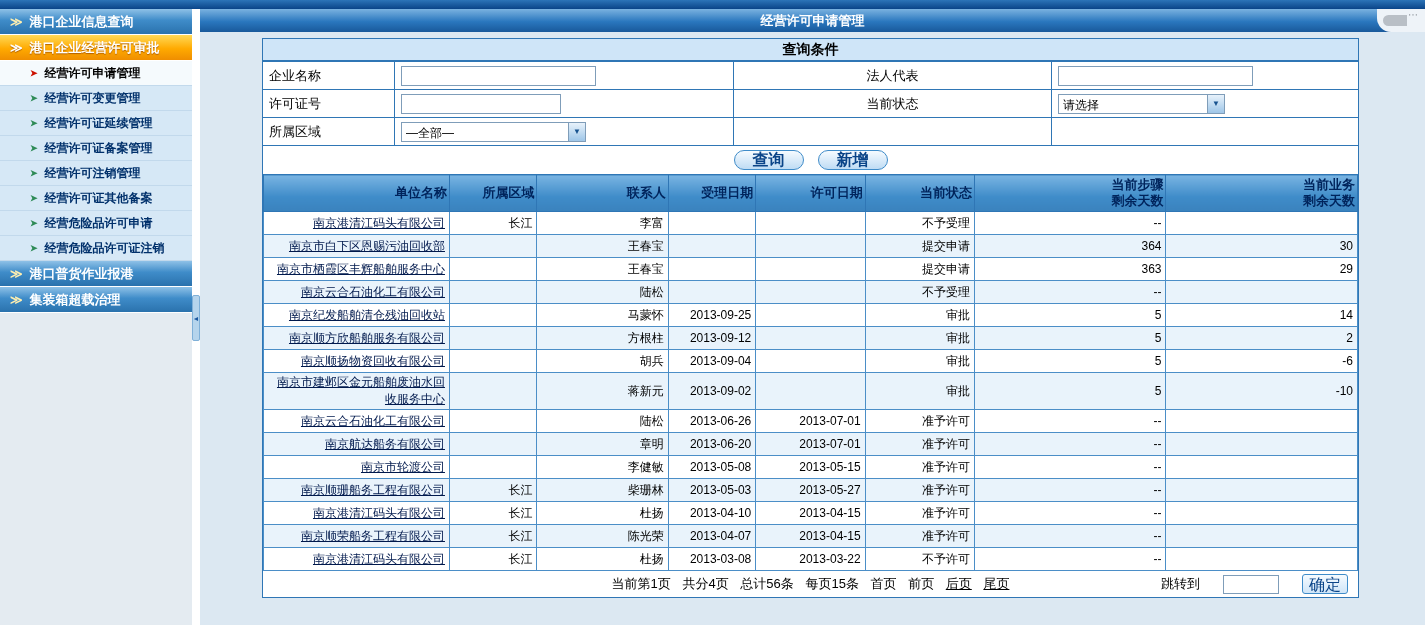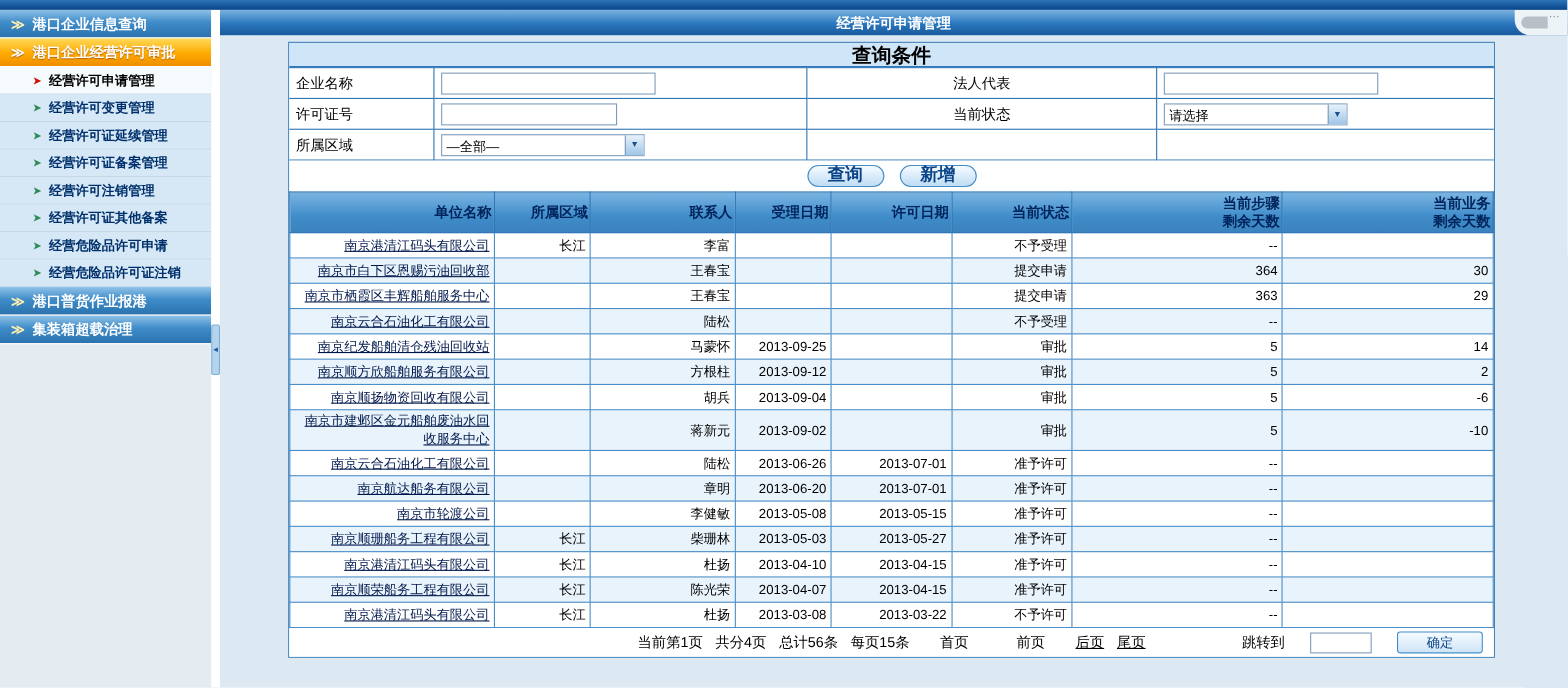--- a/index.html
+++ b/index.html
@@ -36,21 +36,21 @@
     color:#fff;font-weight:bold;font-size:13px}
   .corner{position:absolute;right:0;top:0;width:48px;height:23px;background:#eef3f8;
     border-bottom-left-radius:14px;display:flex;align-items:center;justify-content:flex-start;padding-left:6px}
   .blob{width:24px;height:11px;background:#b9bfc6;border-radius:8px 0 0 8px}
   .dots{position:absolute;top:0;right:5px;color:#8a9097;font-size:10px;letter-spacing:2px;font-weight:normal}
 
   .content{flex:1;padding:6px 0 0 62px;background:#dce8f2;overflow:hidden}
   .panel{width:1097px;background:#fff;border:1px solid #2f76b5}
 
   .panel-title{height:22px;background:#cfe5f8;border-bottom:1px solid #2f76b5;
-    display:flex;align-items:center;justify-content:center;font-weight:bold;font-size:18px}
+    display:flex;align-items:center;justify-content:center;font-weight:bold;font-size:14px}
 
   
   .query-table{width:100%;border-collapse:collapse;font-size:13px;table-layout:fixed}
   .query-table td{border:1px solid #2f76b5;height:28px;padding:2px 6px;background:#fff}
   .query-table td.edge-l{border-left:none}
   .query-table td.edge-r{border-right:none}
   .lab1{padding-left:18px}
   .lab2{text-align:center}
   .tinput{height:20px;border:1px solid #7f9db9;padding:1px 3px;font-size:12px;font-family:inherit}
   .w195{width:195px}.w160{width:160px}
@@ -72,25 +72,25 @@
     font-size:13px;font-weight:bold;border:1px solid #2f76b5;height:37px;padding:2px;line-height:16px}
   .data-table td{border:1px solid #4b8ec7;height:23px;padding:1px 4px}
   .data-table tbody tr:nth-child(even){background:#e9f3fb}
   .data-table a{color:#00194d;text-decoration:underline;cursor:pointer}
 
   
   .pager{height:26px;display:flex;align-items:center;position:relative;font-size:13px;background:#fff}
   .pager-center{flex:1;text-align:center}
   .pager-center span{margin:0 4px}
   a.plink{color:#000;text-decoration:underline;cursor:pointer;margin:0 4px}
-  span.plink{margin:0 20px}
+  span.plink{margin:0 4px}
   .pager-right{position:absolute;right:10px;top:0;height:100%;display:flex;align-items:center;gap:23px}
   .jump-input{width:56px;height:19px;border:1px solid #7f9db9;font-family:inherit}
-  .confirm-btn{height:20px;padding:0 26px;border:1px solid #3f8cc9;border-radius:3px;
-    background:linear-gradient(180deg,#f6fbff,#cfe5f8);color:#0a4488;font-size:12px;cursor:pointer;font-family:Liberation Sans, sans-serif}
+  .confirm-btn{height:20px;padding:0 6px;border:1px solid #3f8cc9;border-radius:3px;
+    background:linear-gradient(180deg,#f6fbff,#cfe5f8);color:#0a4488;font-size:16px;cursor:pointer;font-family:Liberation Sans, sans-serif}
 </style>
 </head>
 <body>
 
 <div class="topstrip"></div>
 
 <div class="layout">
   <aside class="sidebar" id="sidebar">
       <div class="menu-group">
         <span class="icon">≫</span>

